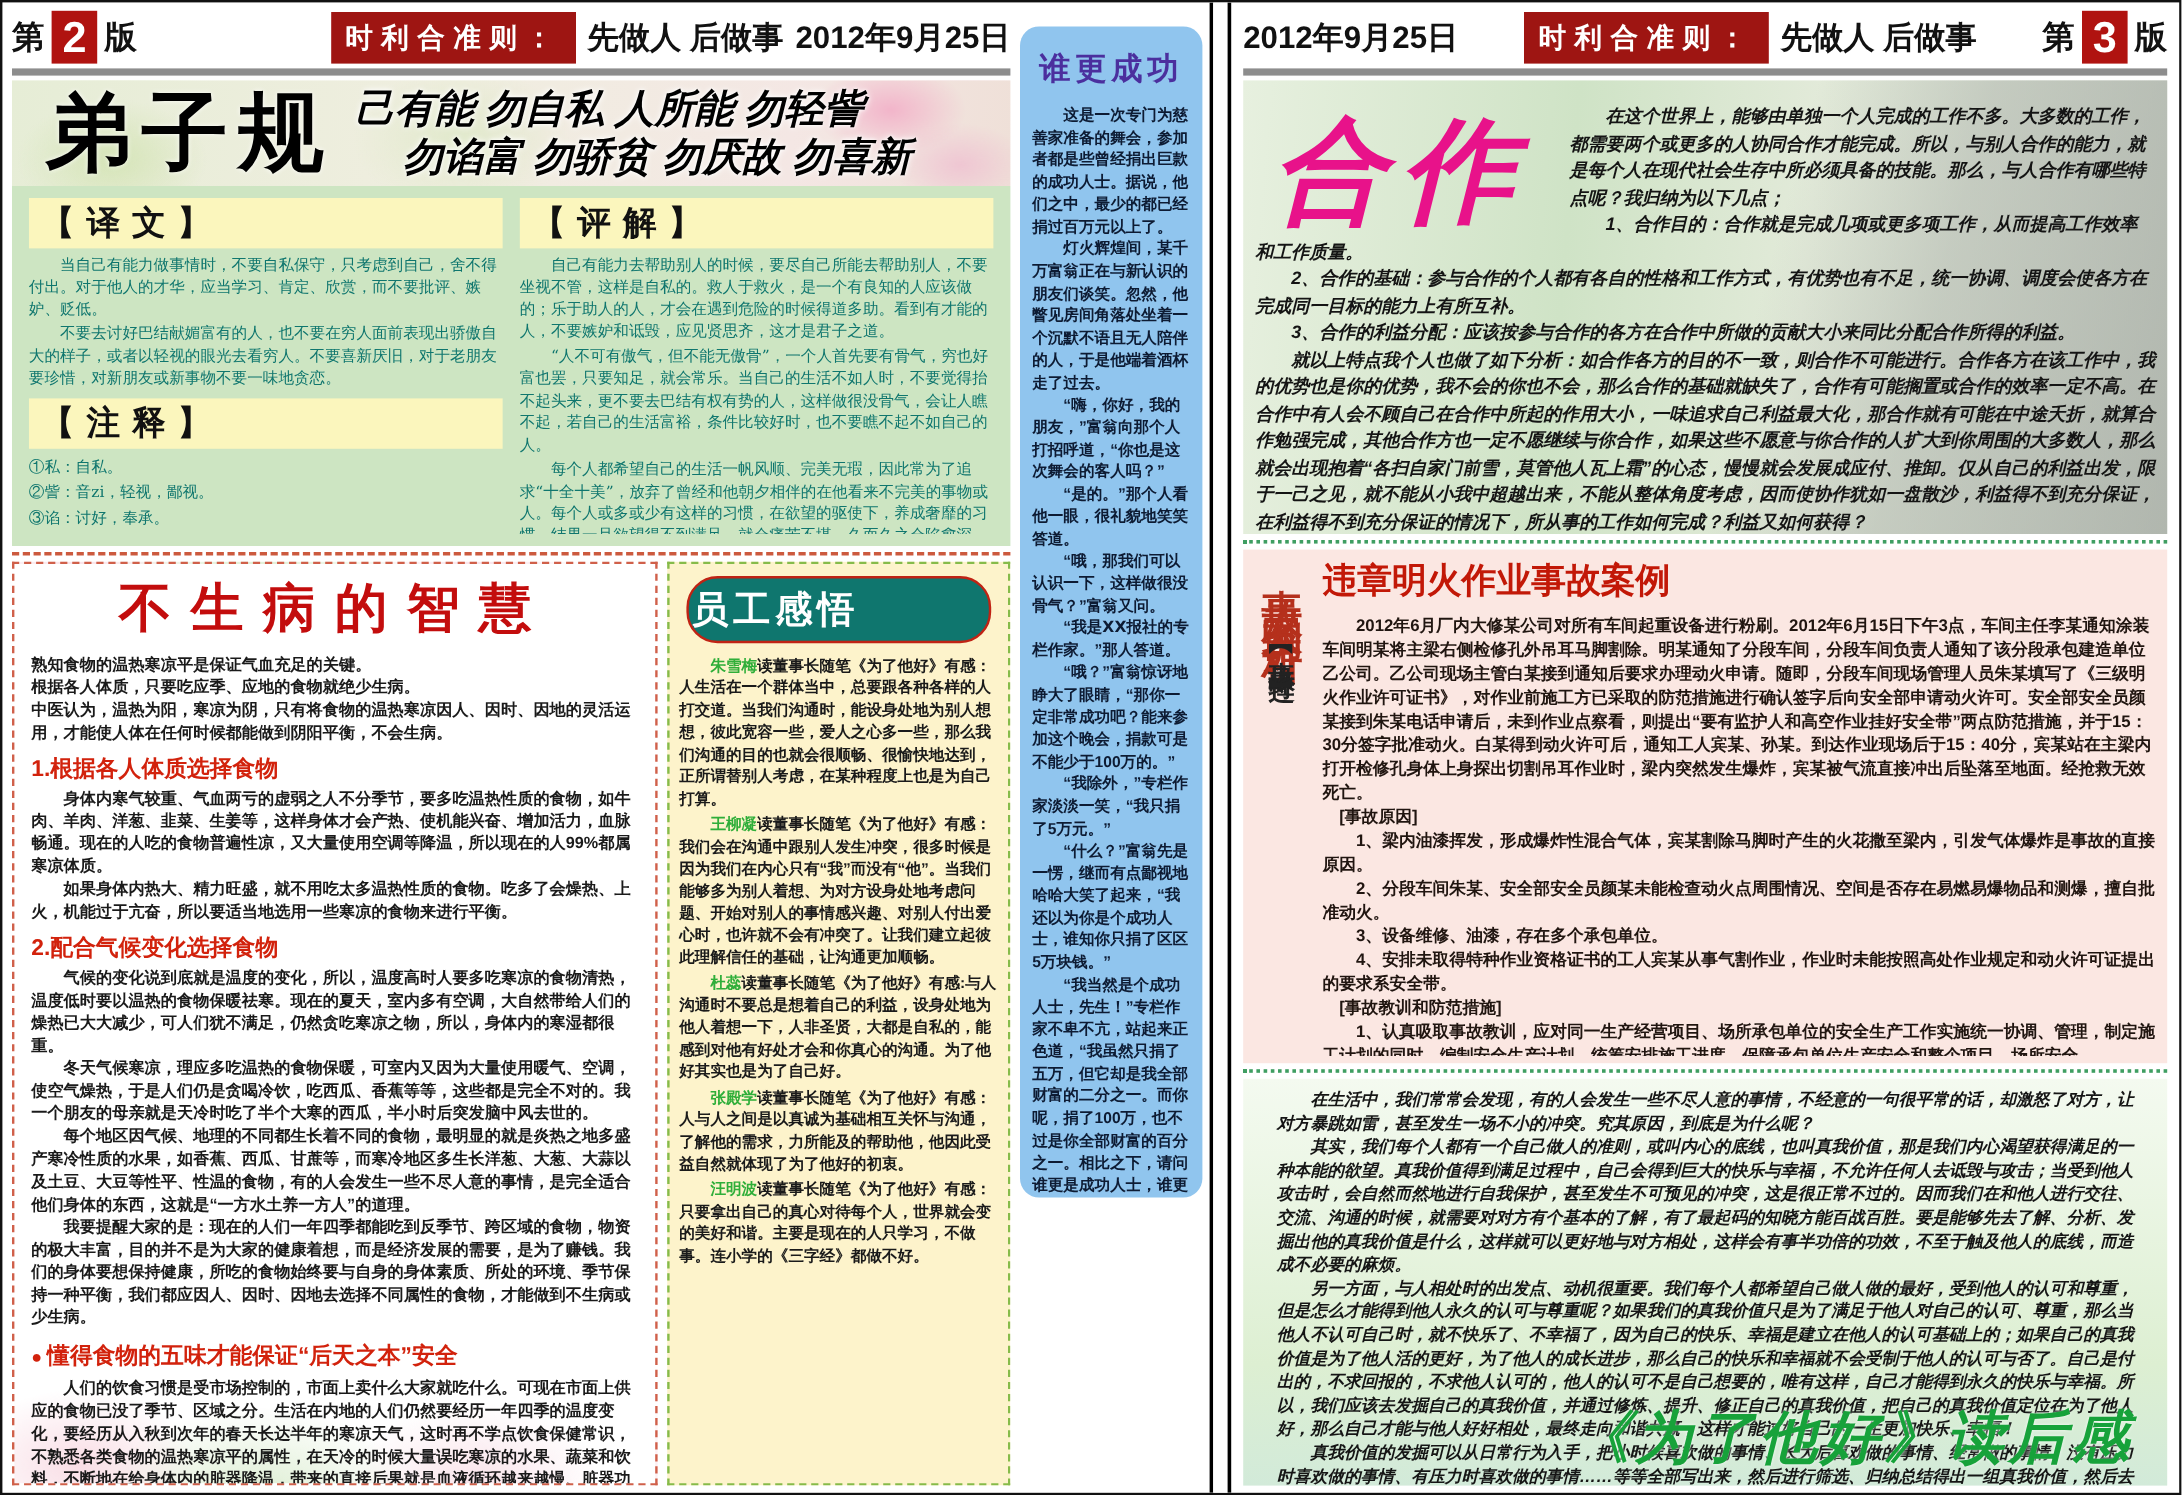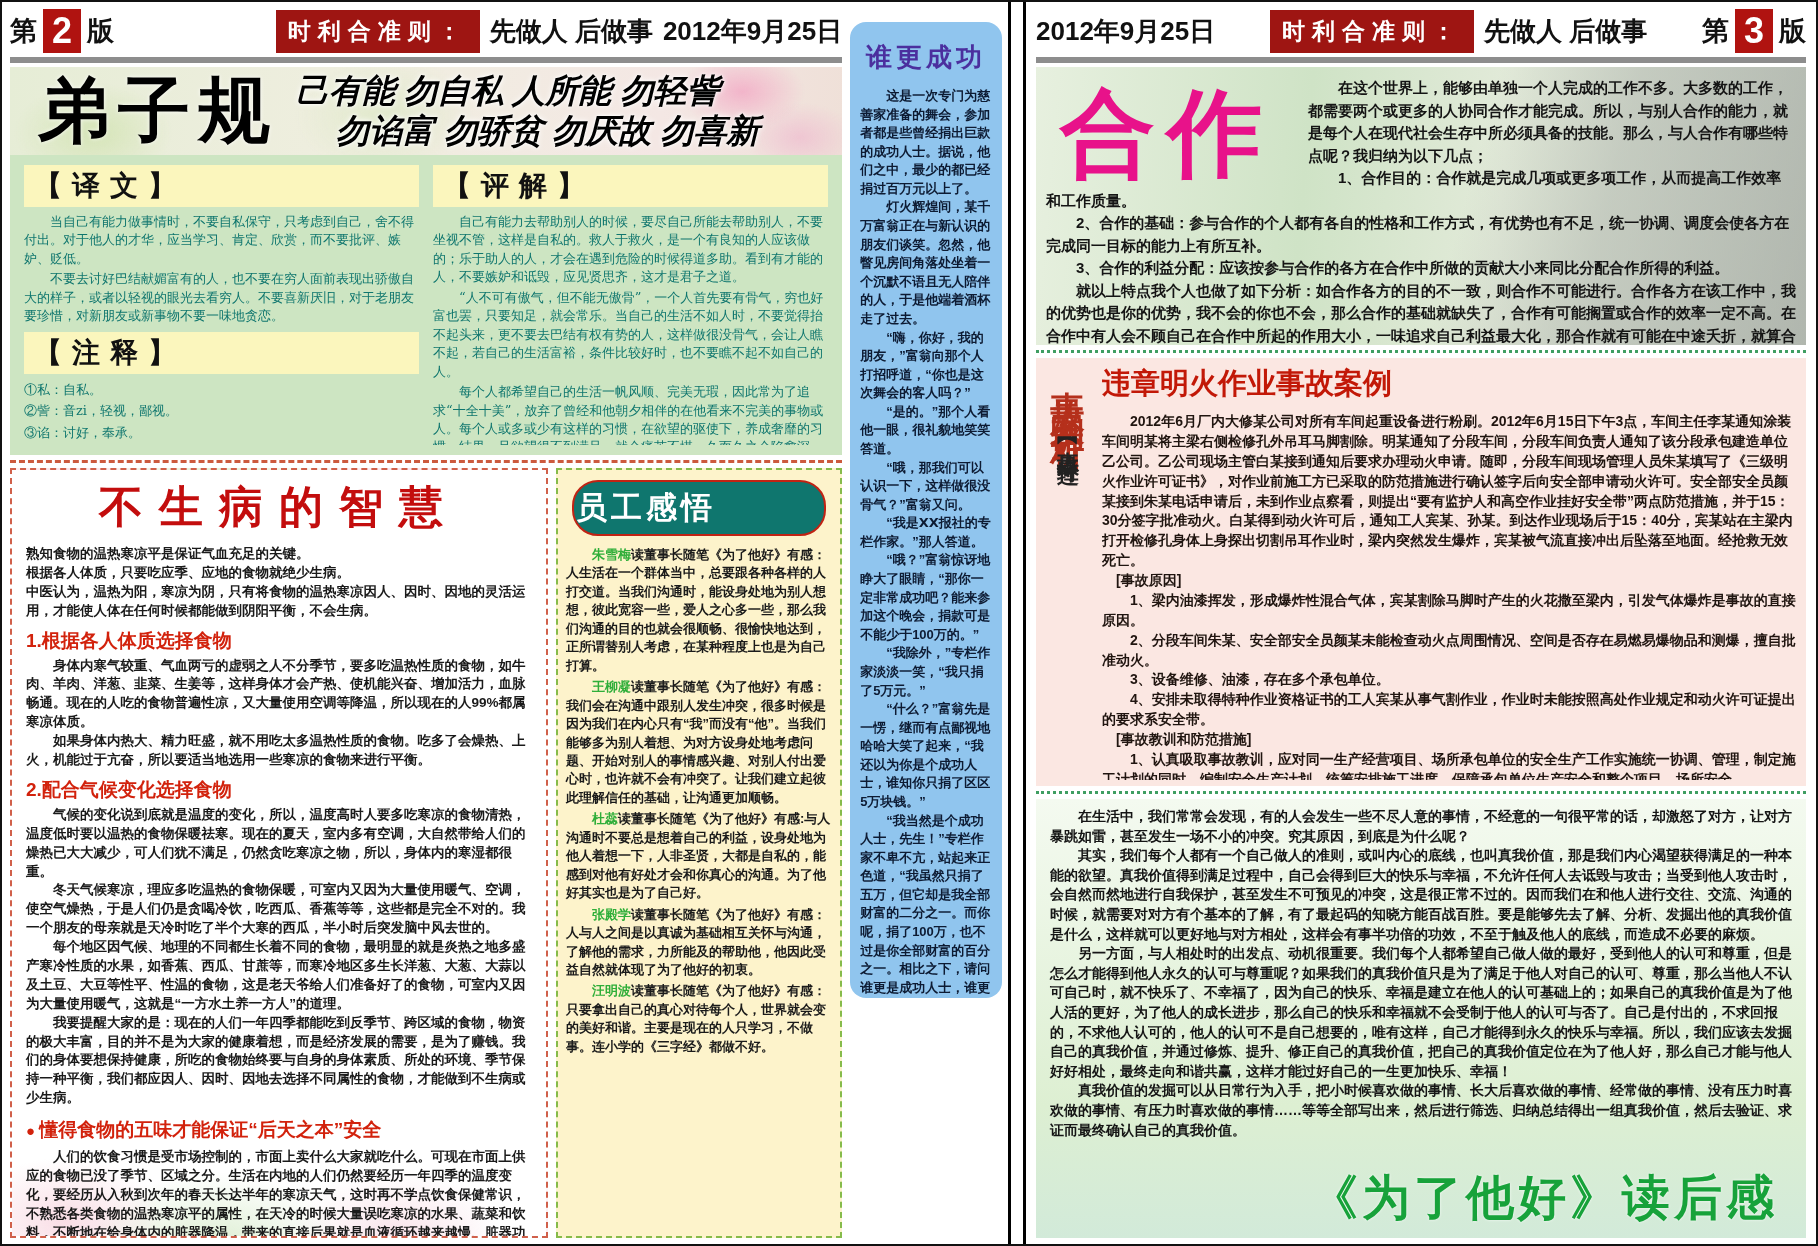--- a/index.html
+++ b/index.html
@@ -76,45 +76,45 @@
            color:#1a1a1a;text-indent:2em;}
   .gw-name{color:#2fae39;font-weight:900;}
   
   .blue-col{width:152px;box-sizing:border-box;margin-top:14px;height:976px;
             background:#90c5ee;border-radius:16px;padding:10px 10px;overflow:hidden;}
   .story-title{text-align:center;color:#4b2f9e;font-family:"DejaVu Serif","Liberation Serif",serif;
                font-weight:900;font-size:26px;letter-spacing:4px;margin:8px 0 12px;}
   .blue-col p{margin:0;font-size:13px;line-height:1.43;font-weight:600;color:#0d1b33;
               text-indent:2em;}
   
-  .coop{height:278px;box-sizing:border-box;padding:10px 10px;overflow:hidden;
+  .coop{height:378px;box-sizing:border-box;padding:20px 10px;overflow:hidden;
         background:
           linear-gradient(105deg, rgba(255,255,255,0) 55%, rgba(176,182,174,.55) 72%, rgba(150,156,150,.6) 100%),
-          linear-gradient(95deg,#e7f0df,#cfe3c6 35%,#e2ead9 60%,#d8ded2 100%);}
+          linear-gradient(95deg,#e7f0df,#cfe3c6 35%,#e2ead9 60%,#d8ded2 100%); font-style: italic;}
   .coop-title{float:left;color:#e8128a;font-weight:900;font-size:95px;line-height:1.05;
               letter-spacing:12px;margin:6px 34px 6px 14px;
               font-family:"DejaVu Serif","Liberation Serif",serif;}
   .coop p{margin:0;font-size:15px;line-height:1.5;font-weight:600;color:#141414;}
   .coop p.ind{text-indent:2em;}
   
   .accident{height:428px;box-sizing:border-box;background:#fbe7e2;display:flex;
             padding:6px 10px 6px 6px;overflow:hidden;gap:8px;}
   .acc-side{width:52px;display:flex;flex-direction:column;align-items:center;flex-shrink:0;}
   .acc-vert{writing-mode:vertical-rl;color:#b5301c;font-family:"DejaVu Serif","Liberation Serif",serif;
             font-weight:900;font-size:34px;letter-spacing:9px;}
   .acc-vert-sub{writing-mode:vertical-rl;color:#222;font-weight:700;font-size:22px;
                 letter-spacing:4px;margin-top:12px;}
   .acc-main{flex:1;overflow:hidden;}
   .acc-title{color:#c21807;font-weight:900;font-size:29px;margin:0 0 8px;}
   .acc-main p{margin:0;font-size:14px;line-height:1.42;font-weight:600;color:#201510;}
   .acc-main p.ind{text-indent:2em;}
   .acc-head{font-weight:900;text-indent:1em;}
   
-  .essay{flex:1;position:relative;box-sizing:border-box;padding:8px 14px;overflow:hidden;
-         background:linear-gradient(180deg,#f4faf0,#ddefd2 70%,#d2ead9);}
+  .essay{flex:1;position:relative;box-sizing:border-box;padding:8px 28px;overflow:hidden;
+         background:linear-gradient(180deg,#f4faf0,#ddefd2 70%,#d2ead9);font-style:italic;}
   .essay p{margin:0;font-size:14px;line-height:1.4;font-weight:600;color:#151515;text-indent:2em;}
   .essay-big{position:absolute;right:28px;bottom:8px;color:#17a23a;font-weight:900;
              font-size:48px;letter-spacing:4px;
              font-family:"DejaVu Serif","Liberation Serif",serif;
              text-shadow:0 0 3px rgba(255,255,255,.8);}
 </style>
 </head>
 <body>
 
 <div class="sheet">
@@ -176,21 +176,21 @@
           <div class="health-title">不生病的智慧</div>
           <p>熟知食物的温热寒凉平是保证气血充足的关键。</p>
           <p>根据各人体质，只要吃应季、应地的食物就绝少生病。</p>
           <p>中医认为，温热为阳，寒凉为阴，只有将食物的温热寒凉因人、因时、因地的灵活运用，才能使人体在任何时候都能做到阴阳平衡，不会生病。</p>
           <div class="h-sec">1.根据各人体质选择食物</div>
           <p class="ind">身体内寒气较重、气血两亏的虚弱之人不分季节，要多吃温热性质的食物，如牛肉、羊肉、洋葱、韭菜、生姜等，这样身体才会产热、使机能兴奋、增加活力，血脉畅通。现在的人吃的食物普遍性凉，又大量使用空调等降温，所以现在的人99%都属寒凉体质。</p>
           <p class="ind">如果身体内热大、精力旺盛，就不用吃太多温热性质的食物。吃多了会燥热、上火，机能过于亢奋，所以要适当地选用一些寒凉的食物来进行平衡。</p>
           <div class="h-sec">2.配合气候变化选择食物</div>
           <p class="ind">气候的变化说到底就是温度的变化，所以，温度高时人要多吃寒凉的食物清热，温度低时要以温热的食物保暖祛寒。现在的夏天，室内多有空调，大自然带给人们的燥热已大大减少，可人们犹不满足，仍然贪吃寒凉之物，所以，身体内的寒湿都很重。</p>
           <p class="ind">冬天气候寒凉，理应多吃温热的食物保暖，可室内又因为大量使用暖气、空调，使空气燥热，于是人们仍是贪喝冷饮，吃西瓜、香蕉等等，这些都是完全不对的。我一个朋友的母亲就是天冷时吃了半个大寒的西瓜，半小时后突发脑中风去世的。</p>
-          <p class="ind">每个地区因气候、地理的不同都生长着不同的食物，最明显的就是炎热之地多盛产寒冷性质的水果，如香蕉、西瓜、甘蔗等，而寒冷地区多生长洋葱、大葱、大蒜以及土豆、大豆等性平、性温的食物，这是老天爷给人们准备好了的食物，可室内又因为大量使用暖气，这就是“一方水土养一方人”的道理。</p>
+          <p class="ind">每个地区因气候、地理的不同都生长着不同的食物，最明显的就是炎热之地多盛产寒冷性质的水果，如香蕉、西瓜、甘蔗等，而寒冷地区多生长洋葱、大葱、大蒜以及土豆、大豆等性平、性温的食物，有的人会发生一些不尽人意的事情，是完全适合他们身体的东西，这就是“一方水土养一方人”的道理。</p>
           <p class="ind">我要提醒大家的是：现在的人们一年四季都能吃到反季节、跨区域的食物，物资的极大丰富，目的并不是为大家的健康着想，而是经济发展的需要，是为了赚钱。我们的身体要想保持健康，所吃的食物始终要与自身的身体素质、所处的环境、季节保持一种平衡，我们都应因人、因时、因地去选择不同属性的食物，才能做到不生病或少生病。</p>
           <div class="h-bullet">懂得食物的五味才能保证“后天之本”安全</div>
           <p class="ind">人们的饮食习惯是受市场控制的，市面上卖什么大家就吃什么。可现在市面上供应的食物已没了季节、区域之分。生活在内地的人们仍然要经历一年四季的温度变化，要经历从入秋到次年的春天长达半年的寒凉天气，这时再不学点饮食保健常识，不熟悉各类食物的温热寒凉平的属性，在天冷的时候大量误吃寒凉的水果、蔬菜和饮料，不断地在给身体内的脏器降温，带来的直接后果就是血液循环越来越慢、脏器功能下降、衰老期提前，血流得越慢，沉淀越多，血管越易淤堵、梗塞，从而导致各种与血管相关的心脑血管病高发。</p>
         </div>
 
         <div class="ganwu">
           <div class="gw-banner">员工感悟</div>
           <p><span class="gw-name">朱雪梅</span><span>读董事长随笔《为了他好》有感：人生活在一个群体当中，总要跟各种各样的人打交道。当我们沟通时，能设身处地为别人想想，彼此宽容一些，爱人之心多一些，那么我们沟通的目的也就会很顺畅、很愉快地达到，正所谓替别人考虑，在某种程度上也是为自己打算。</span></p>
           <p><span class="gw-name">王柳凝</span><span>读董事长随笔《为了他好》有感：我们会在沟通中跟别人发生冲突，很多时候是因为我们在内心只有“我”而没有“他”。当我们能够多为别人着想、为对方设身处地考虑问题、开始对别人的事情感兴趣、对别人付出爱心时，也许就不会有冲突了。让我们建立起彼此理解信任的基础，让沟通更加顺畅。</span></p>
           <p><span class="gw-name">杜蕊</span><span>读董事长随笔《为了他好》有感:与人沟通时不要总是想着自己的利益，设身处地为他人着想一下，人非圣贤，大都是自私的，能感到对他有好处才会和你真心的沟通。为了他好其实也是为了自己好。</span></p>

